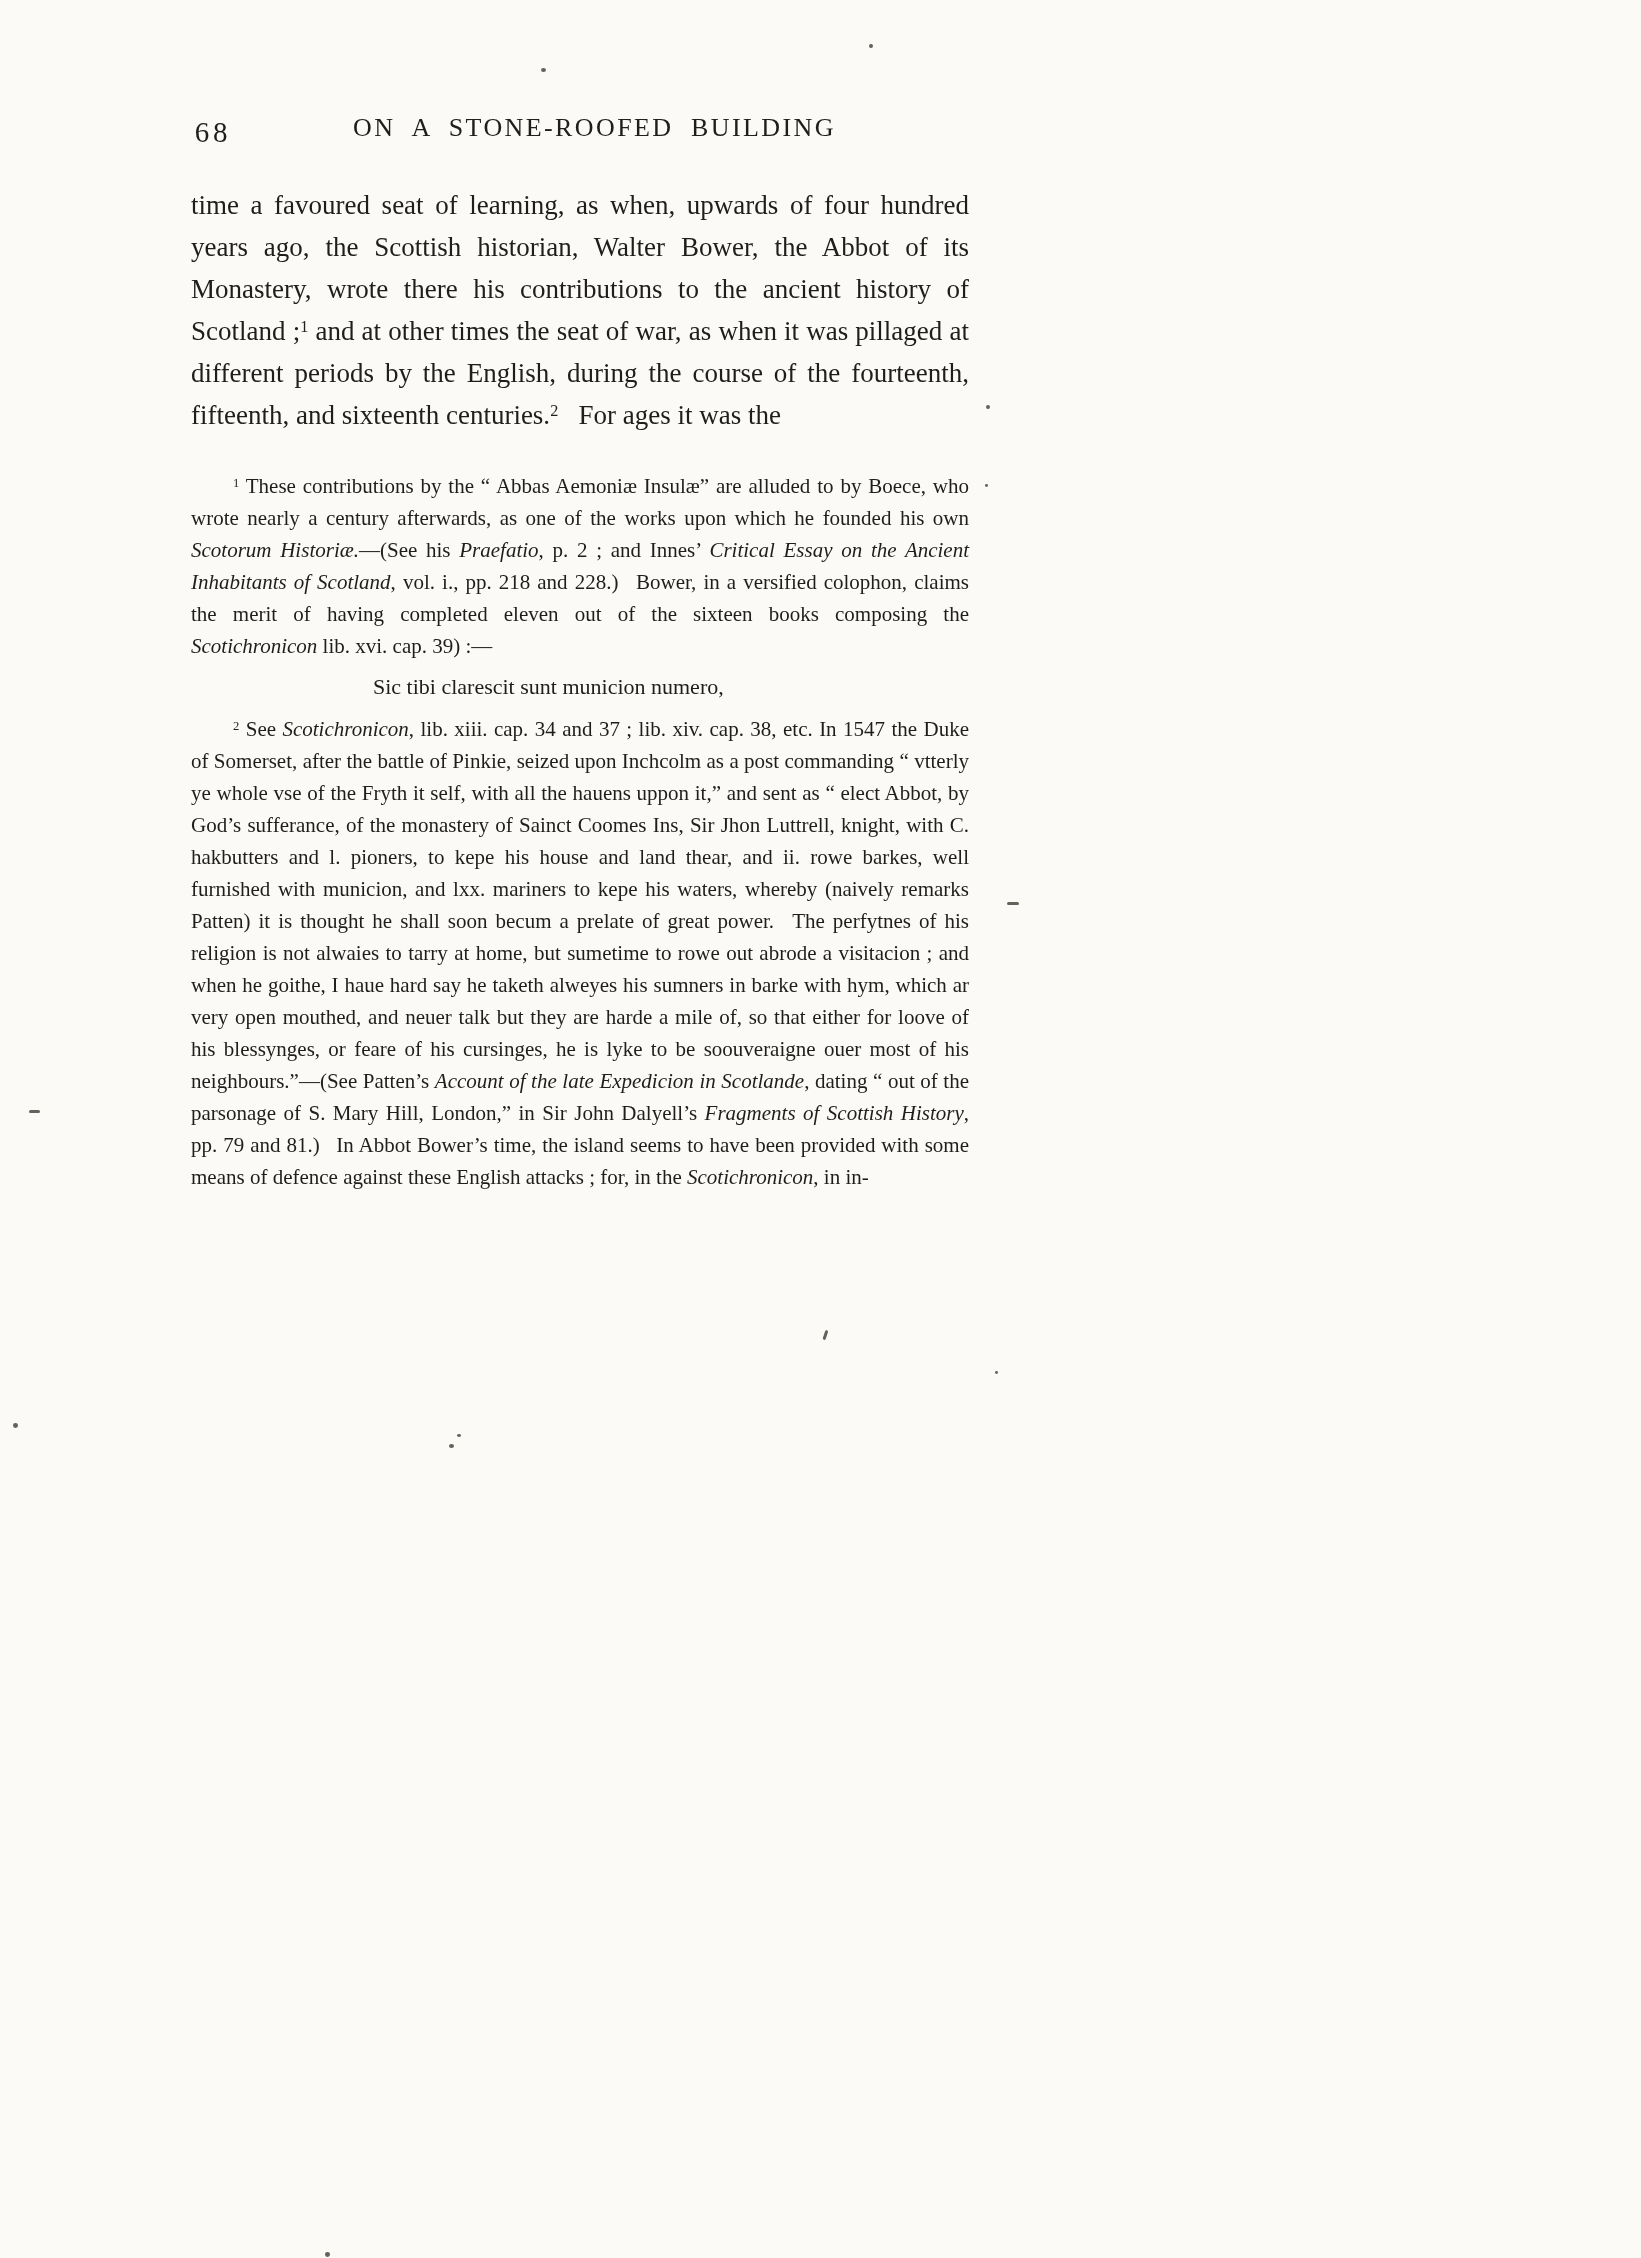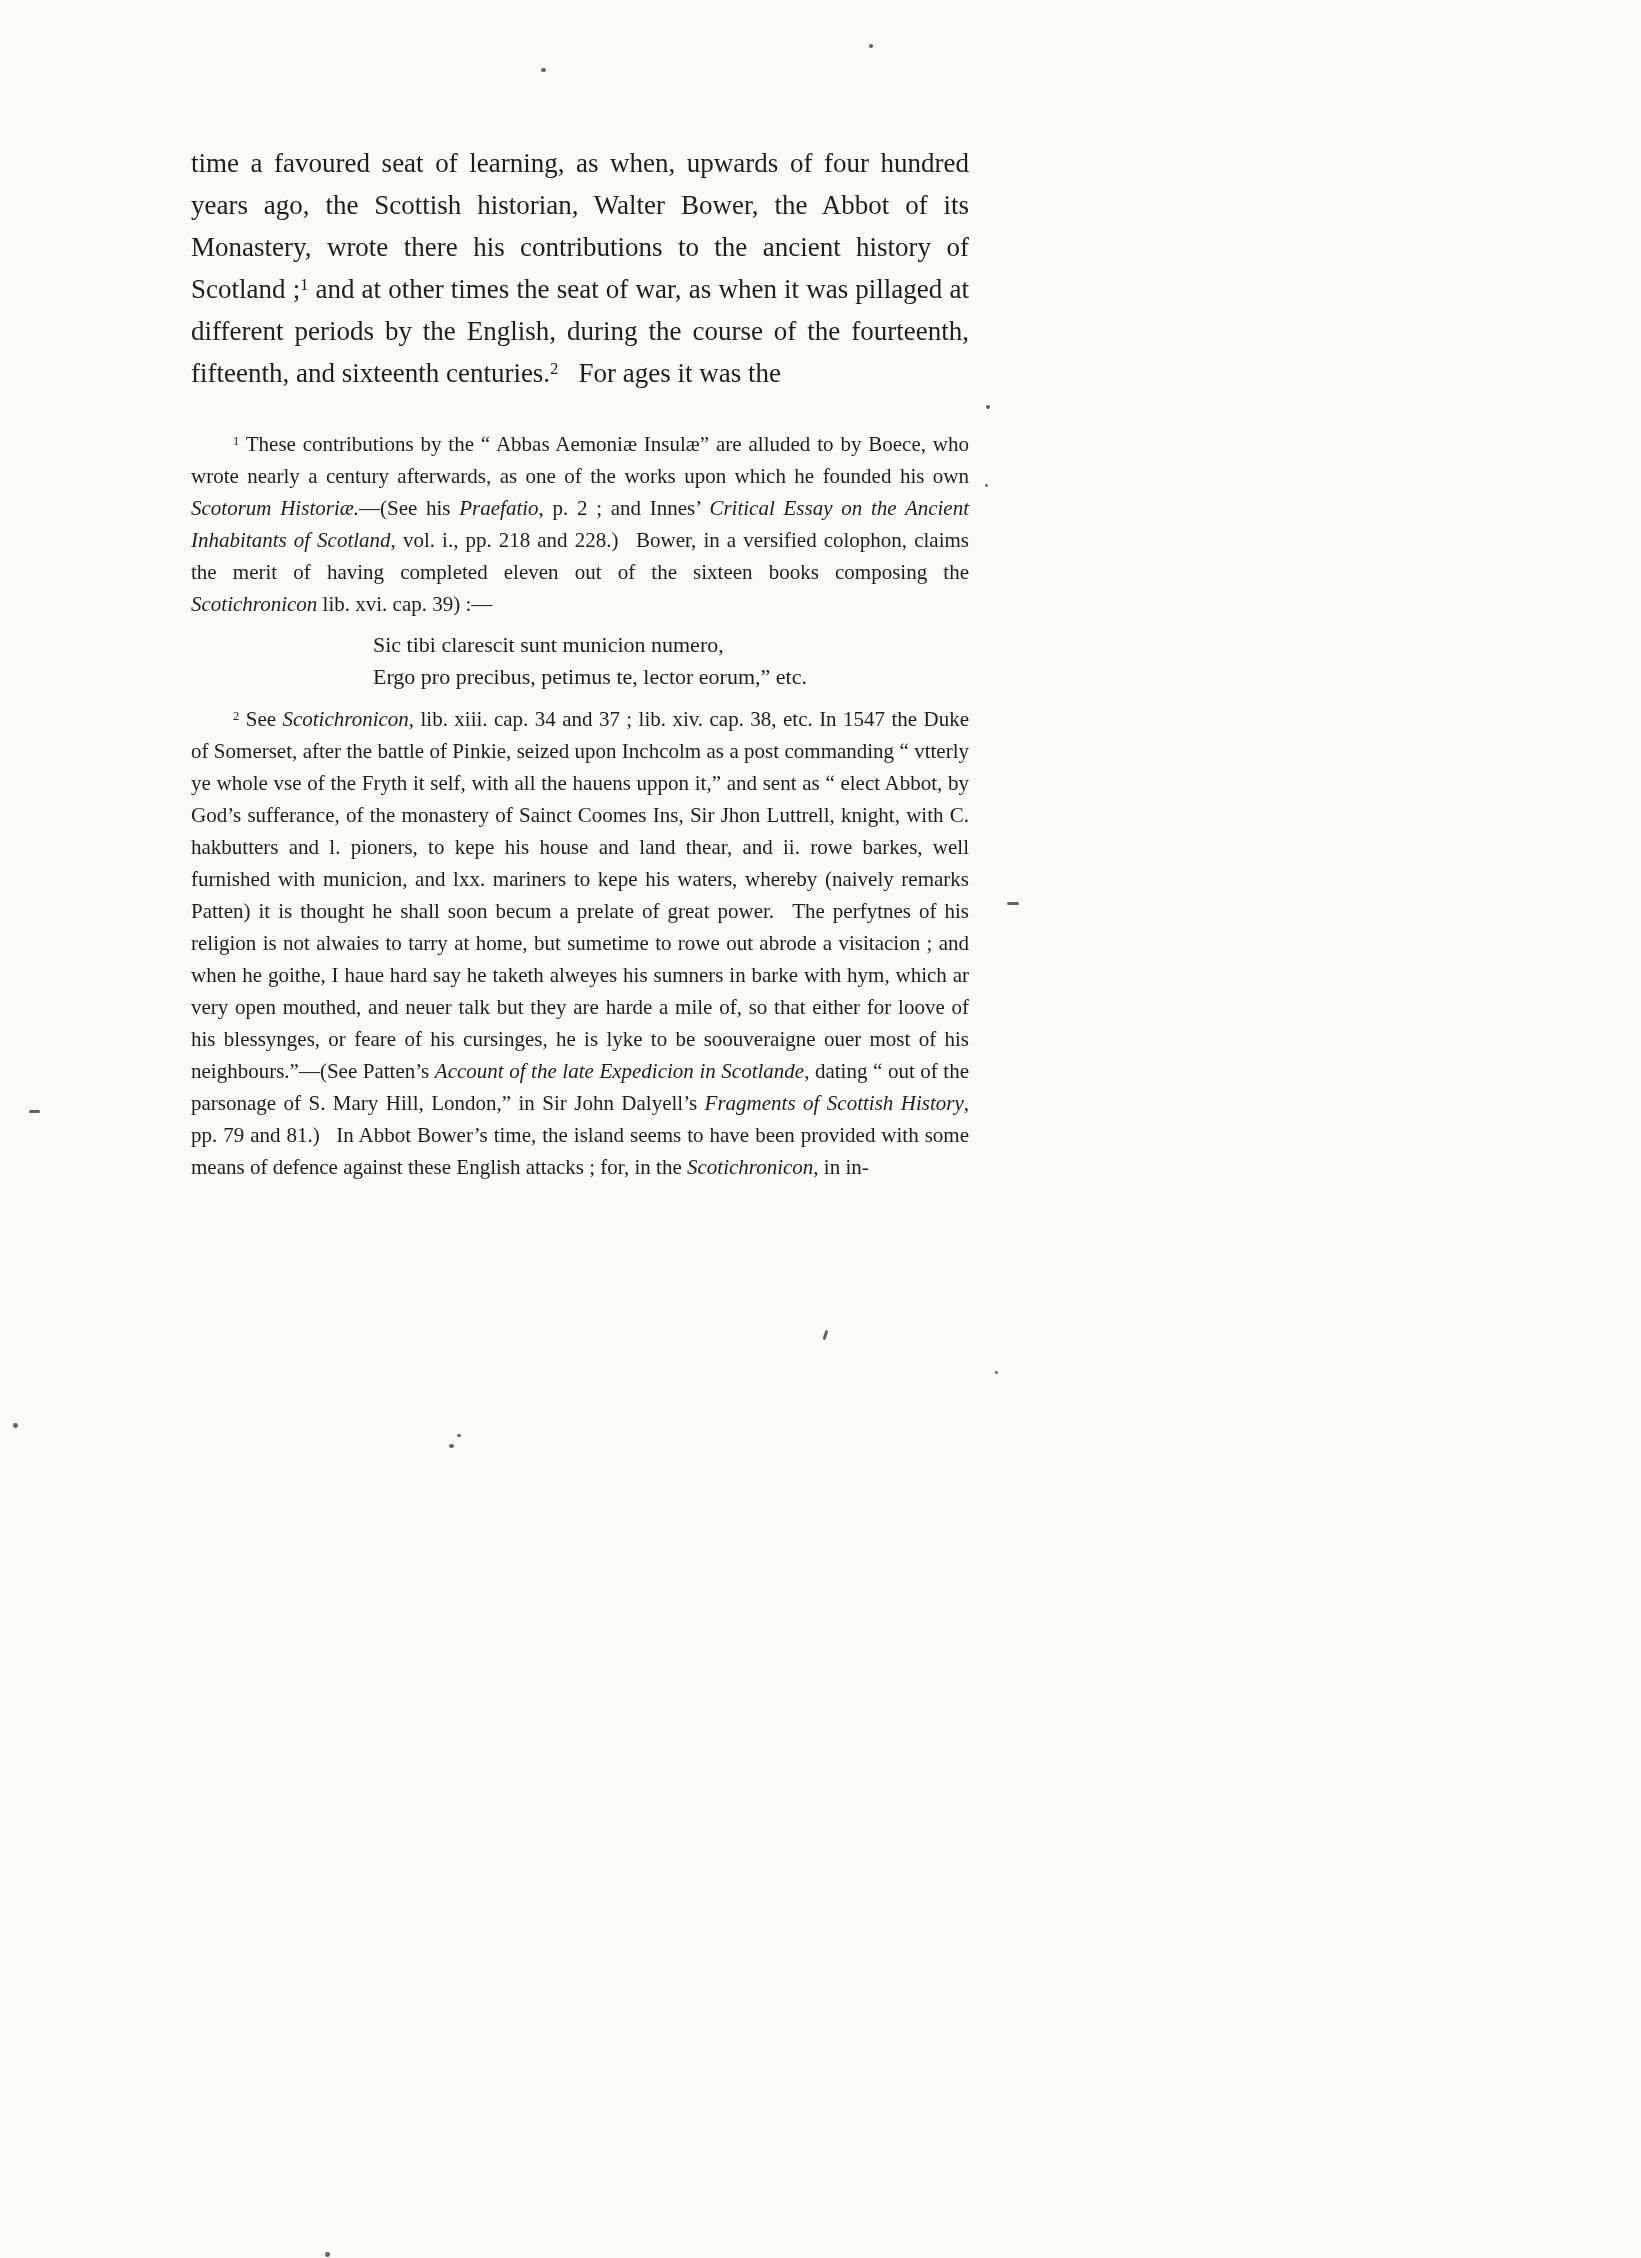--- a/index.html
+++ b/index.html
@@ -52,30 +52,33 @@
 
   .speck { position: absolute; background: #4a473f; border-radius: 50%; opacity: 0.85; }
 </style>
 </head>
 <body>
 
 <div class="page">
 
   <div class="column">
 
+    <header class="page-header">
+      <span class="page-number">68</span>
+      <span class="running-title">ON A STONE-ROOFED BUILDING</span>
+    </header>
 
     <p class="body-text"><span>time a favoured seat of learning, as when, upwards of four hundred years ago, the Scottish historian, Walter Bower, the Abbot of its Monastery, wrote there his contributions to the ancient history of Scotland ;</span><sup>1</sup><span> and at other times the seat of war, as when it was pillaged at different periods by the English, during the course of the fourteenth, fifteenth, and sixteenth centuries.</span><sup>2</sup><span>  For ages it was the</span></p>
 
     <section class="footnotes">
 
       <p class="footnote"><sup>1</sup><span> These contributions by the “ Abbas Aemoniæ Insulæ” are alluded to by Boece, who wrote nearly a century afterwards, as one of the works upon which he founded his own </span><span class="it">Scotorum Historiæ.</span><span>—(See his </span><span class="it">Praefatio</span><span>, p. 2 ; and Innes’ </span><span class="it">Critical Essay on the Ancient Inhabitants of Scotland</span><span>, vol. i., pp. 218 and 228.)  Bower, in a versified colophon, claims the merit of having completed eleven out of the sixteen books composing the </span><span class="it">Scotichronicon</span><span> lib. xvi. cap. 39) :—</span></p>
 
       <div class="verse">
         <div class="verse-line cont">Sic tibi clarescit sunt municion numero,</div>
-        <div class="verse-line cont">Ergo pro precibus, petimus te, lector eorum,” etc.</div>
       </div>
 
       <p class="footnote"><sup>2</sup><span> See </span><span class="it">Scotichronicon</span><span>, lib. xiii. cap. 34 and 37 ; lib. xiv. cap. 38, etc. In 1547 the Duke of Somerset, after the battle of Pinkie, seized upon Inchcolm as a post commanding “ vtterly ye whole vse of the Fryth it self, with all the hauens uppon it,” and sent as “ elect Abbot, by God’s sufferance, of the monastery of Sainct Coomes Ins, Sir Jhon Luttrell, knight, with C. hakbutters and l. pioners, to kepe his house and land thear, and ii. rowe barkes, well furnished with municion, and lxx. mariners to kepe his waters, whereby (naively remarks Patten) it is thought he shall soon becum a prelate of great power.  The perfytnes of his religion is not alwaies to tarry at home, but sumetime to rowe out abrode a visitacion ; and when he goithe, I haue hard say he taketh alweyes his sumners in barke with hym, which ar very open mouthed, and neuer talk but they are harde a mile of, so that either for loove of his blessynges, or feare of his cursinges, he is lyke to be soouveraigne ouer most of his neighbours.”—(See Patten’s </span><span class="it">Account of the late Expedicion in Scotlande</span><span>, dating “ out of the parsonage of S. Mary Hill, London,” in Sir John Dalyell’s </span><span class="it">Fragments of Scottish History</span><span>, pp. 79 and 81.)  In Abbot Bower’s time, the island seems to have been provided with some means of defence against these English attacks ; for, in the </span><span class="it">Scotichronicon</span><span>, in in-</span></p>
 
     </section>
 
   </div>
 
   <div class="speck" style="left:869px;top:44px;width:3.8px;height:3.8px"></div>
   <div class="speck" style="left:541px;top:68px;width:4.8px;height:3.8px"></div>

